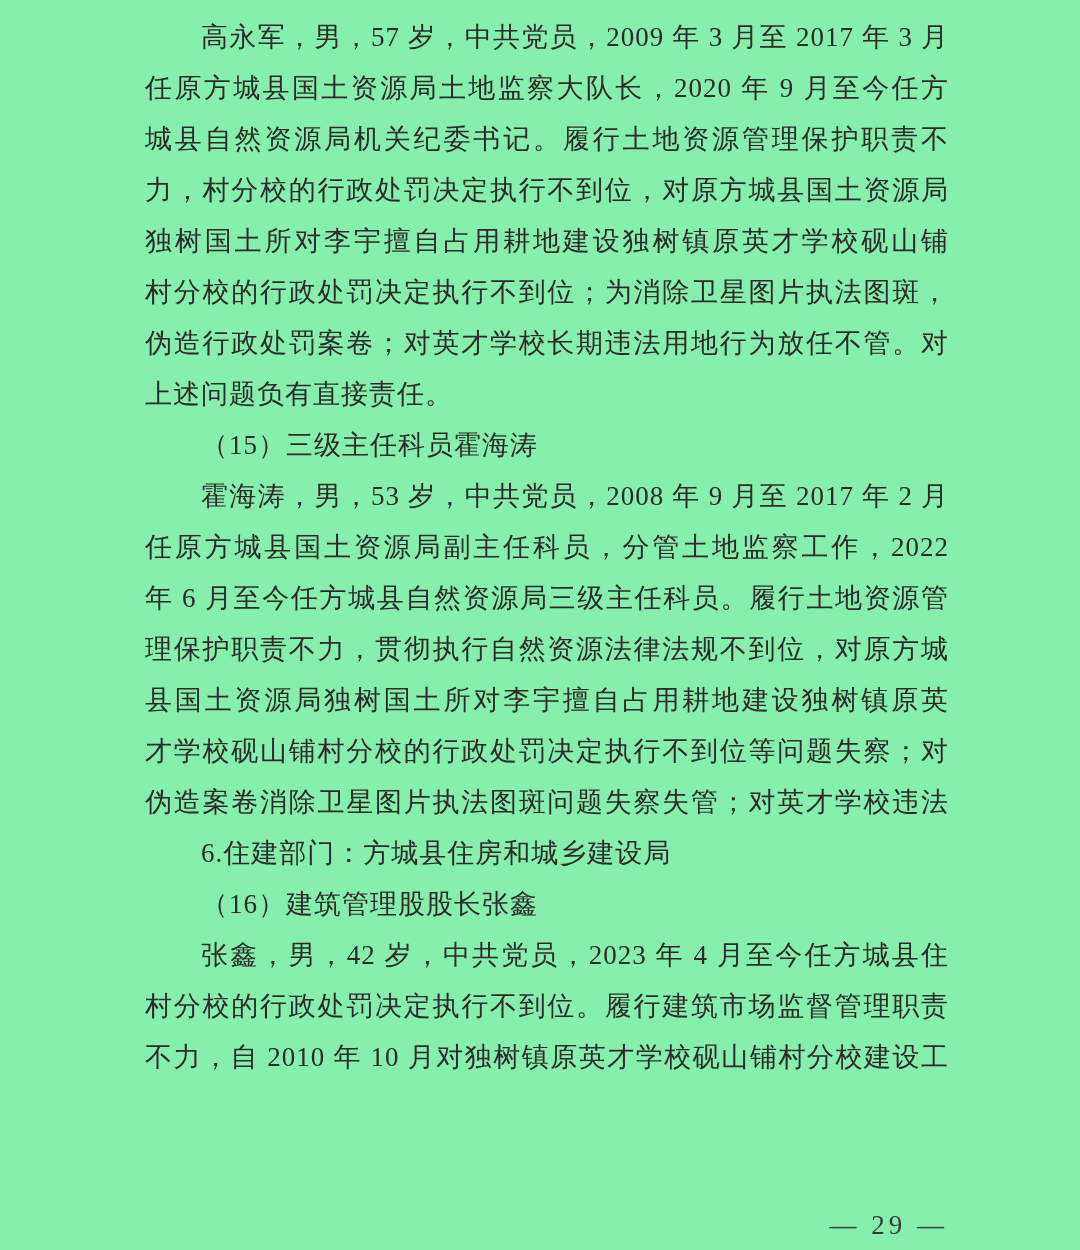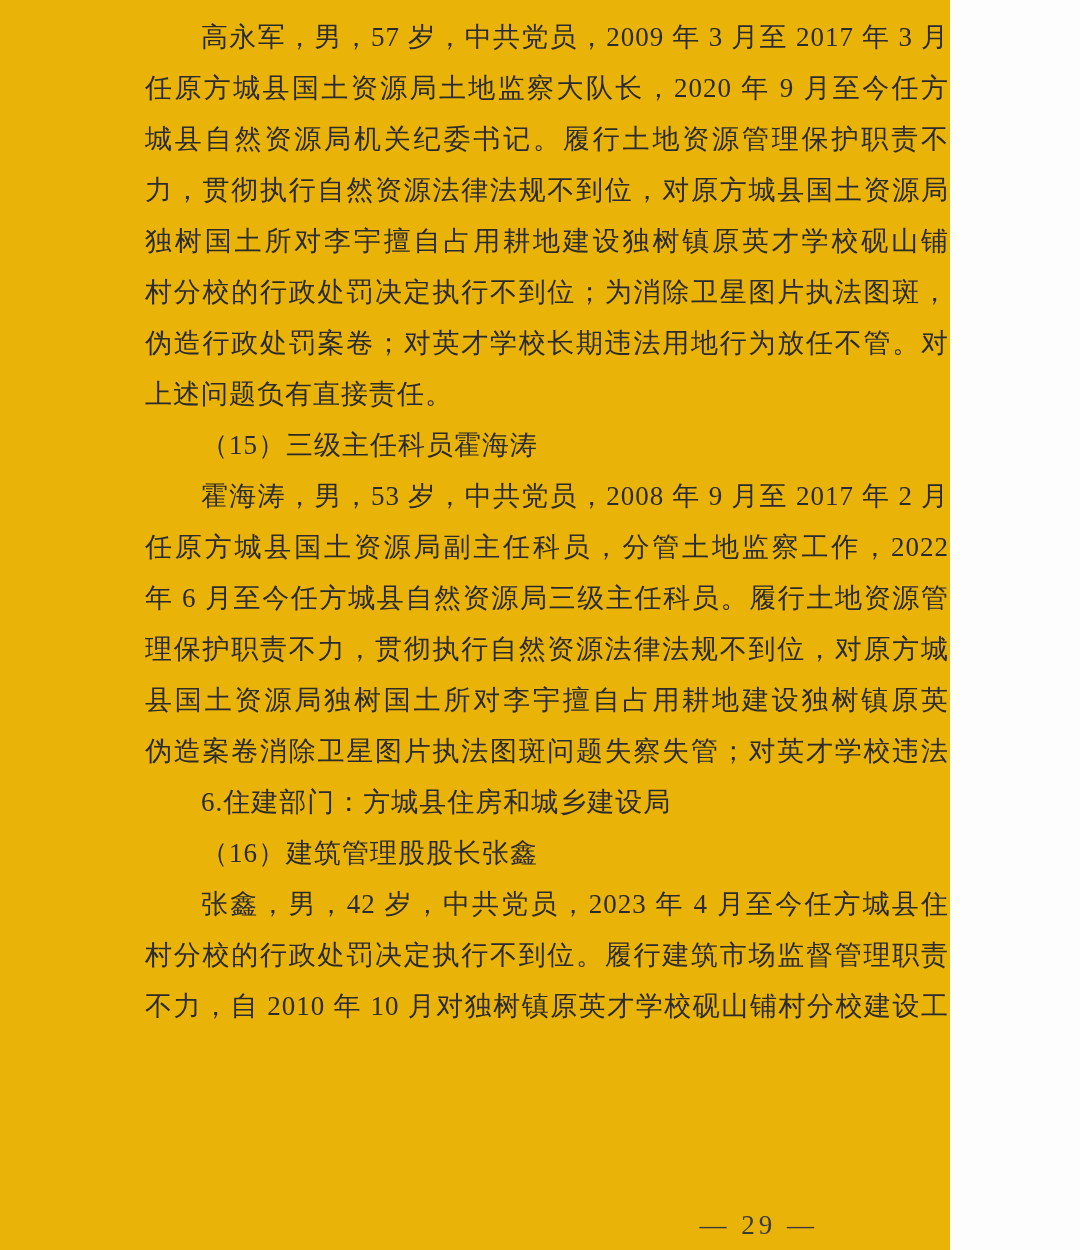--- a/index.html
+++ b/index.html
@@ -4,23 +4,23 @@
 <style>
   * { margin: 0; padding: 0; box-sizing: border-box; }
   html, body {
     width: 1080px;
     height: 1250px;
     background: #fdfdfd;
     font-family: "Liberation Serif", "DejaVu Serif", serif;
   }
   .page {
     position: relative;
-    width: 950px;
+    width: 1080px;
     height: 1250px;
-    background: #eab308;
+    background: #86efac;
     color: #2b2b2b;
     overflow: hidden;
   }
   .textblock {
     position: absolute;
     left: 145px;
     top: 12px;
     width: 804px;
   }
   .line {
@@ -55,31 +55,32 @@
   }
 </style>
 </head>
 <body>
 
 <div class="page">
   <div class="textblock">
     <div class="line j ind">高永军，男，57 岁，中共党员，2009 年 3 月至 2017 年 3 月</div>
     <div class="line j">任原方城县国土资源局土地监察大队长，2020 年 9 月至今任方</div>
     <div class="line j">城县自然资源局机关纪委书记。履行土地资源管理保护职责不</div>
-    <div class="line j">力，贯彻执行自然资源法律法规不到位，对原方城县国土资源局</div>
+    <div class="line j">力，村分校的行政处罚决定执行不到位，对原方城县国土资源局</div>
     <div class="line j">独树国土所对李宇擅自占用耕地建设独树镇原英才学校砚山铺</div>
     <div class="line j">村分校的行政处罚决定执行不到位；为消除卫星图片执法图斑，</div>
     <div class="line j">伪造行政处罚案卷；对英才学校长期违法用地行为放任不管。对</div>
     <div class="line">上述问题负有直接责任。</div>
     <div class="line ind">（15）三级主任科员霍海涛</div>
     <div class="line j ind">霍海涛，男，53 岁，中共党员，2008 年 9 月至 2017 年 2 月</div>
     <div class="line j">任原方城县国土资源局副主任科员，分管土地监察工作，2022</div>
     <div class="line j">年 6 月至今任方城县自然资源局三级主任科员。履行土地资源管</div>
     <div class="line j">理保护职责不力，贯彻执行自然资源法律法规不到位，对原方城</div>
     <div class="line j">县国土资源局独树国土所对李宇擅自占用耕地建设独树镇原英</div>
+    <div class="line j">才学校砚山铺村分校的行政处罚决定执行不到位等问题失察；对</div>
     <div class="line j">伪造案卷消除卫星图片执法图斑问题失察失管；对英才学校违法</div>
     <div class="line bold ind">6.住建部门：方城县住房和城乡建设局</div>
     <div class="line ind">（16）建筑管理股股长张鑫</div>
     <div class="line j ind">张鑫，男，42 岁，中共党员，2023 年 4 月至今任方城县住</div>
     <div class="line j">村分校的行政处罚决定执行不到位。履行建筑市场监督管理职责</div>
     <div class="line j">不力，自 2010 年 10 月对独树镇原英才学校砚山铺村分校建设工</div>
   </div>
 
   <div class="pagenum">— 29 —</div>
 </div>

